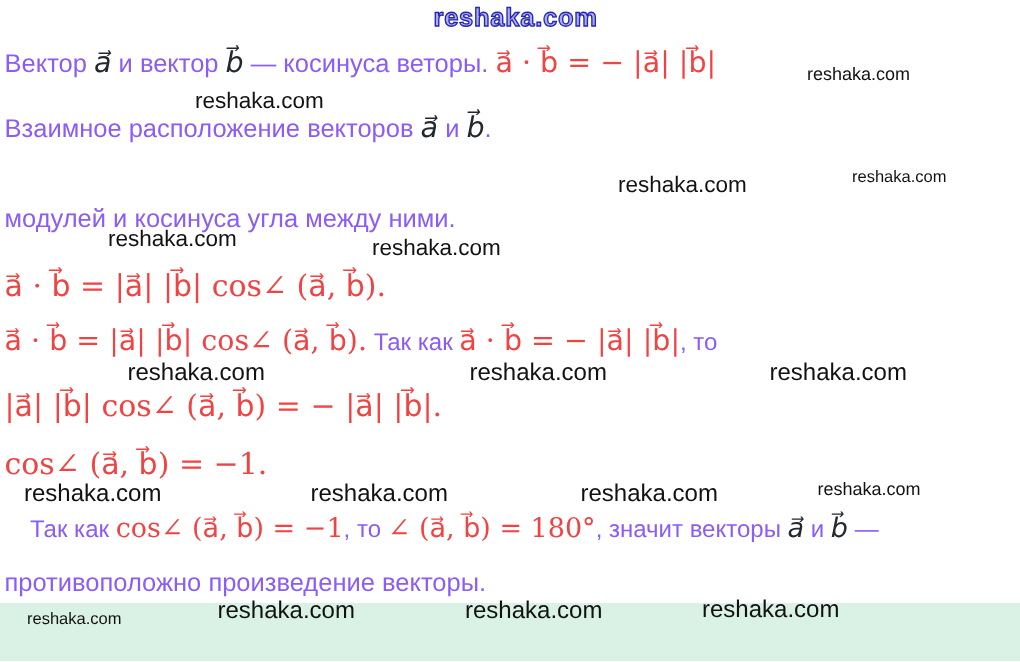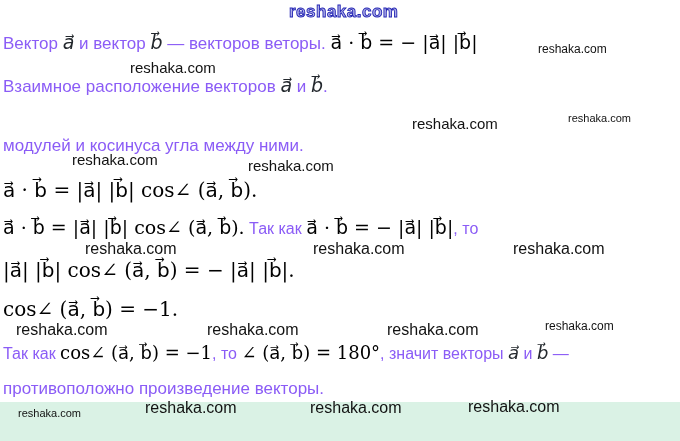--- a/index.html
+++ b/index.html
@@ -2,21 +2,21 @@
 <html><head>
 <meta charset="utf-8">
 <style>
   html,body { margin:0; padding:0; background:#ffffff; }
   .page {
     position:relative; width:680px; height:441px; background:#ffffff;
     overflow:hidden; font-family:"Liberation Sans", sans-serif;
   }
   .line { position:absolute; white-space:nowrap; }
   .t { font-size:17px; color:#8b5cf6; }
-  .m { font-family:"DejaVu Serif","DejaVu Sans",serif; color:#000000; font-size:inherit; }
+  .m { font-family:"DejaVu Serif","DejaVu Sans",serif; color:#ef4444; font-size:inherit; }
   .v { font-family:"DejaVu Serif","DejaVu Sans",serif; font-style:italic; color:#23282d; font-size:inherit; }
   .wm {
     position:absolute; font-size:16px; color:#121212; white-space:nowrap;
     font-family:"Liberation Sans", sans-serif;
   }
   .wm-sm { font-size:12px; }
   .wm-xs { font-size:11px; }
   .wm-blue {
     font-size:17px; font-weight:700; letter-spacing:0.5px;
     color:#aeaee6; -webkit-text-stroke:0.9px #2526b4;
@@ -39,21 +39,21 @@
   <div class="wm" style="left:248px; top:157px; font-size:15px;">reshaka.com</div>
   <div class="wm" style="left:85px;  top:240px;">reshaka.com</div>
   <div class="wm" style="left:313px; top:240px;">reshaka.com</div>
   <div class="wm" style="left:513px; top:240px;">reshaka.com</div>
   <div class="wm" style="left:16px;  top:321px;">reshaka.com</div>
   <div class="wm" style="left:207px; top:321px;">reshaka.com</div>
   <div class="wm" style="left:387px; top:321px;">reshaka.com</div>
   <div class="wm wm-sm" style="left:545px; top:319px;">reshaka.com</div>
 
   <div class="line" style="left:3px; top:31px;">
-    <span class="t">Вектор </span><span class="v" style="font-size:19px;">a⃗</span><span class="t"> и вектор </span><span class="v" style="font-size:19px;">b⃗</span><span class="t"> — векторов веторы. </span><span class="m" style="font-size:19px;">a⃗ · b⃗ = − |a⃗| |b⃗|</span>
+    <span class="t">Вектор </span><span class="v" style="font-size:19px;">a⃗</span><span class="t"> и вектор </span><span class="v" style="font-size:19px;">b⃗</span><span class="t"> — косинуса веторы. </span><span class="m" style="font-size:19px;">a⃗ · b⃗ = − |a⃗| |b⃗|</span>
   </div>
 
   <div class="line" style="left:3px; top:74px;">
     <span class="t">Взаимное расположение векторов </span><span class="v" style="font-size:19px;">a⃗</span><span class="t"> и </span><span class="v" style="font-size:19px;">b⃗</span><span class="t">.</span>
   </div>
 
 
   <div class="line" style="left:3px; top:136px;">
     <span class="t">модулей и косинуса угла между ними.</span>
   </div>
@@ -67,21 +67,21 @@
   </div>
 
   <div class="line" style="left:3px; top:258px; font-size:20px;">
     <span class="m">|a⃗| |b⃗| cos∠ (a⃗, b⃗) = − |a⃗| |b⃗|.</span>
   </div>
 
   <div class="line" style="left:3px; top:297px; font-size:20px;">
     <span class="m">cos∠ (a⃗, b⃗) = −1.</span>
   </div>
 
-  <div class="line" style="left:3px; top:342px; font-size:18px;">
+  <div class="line" style="left:20px; top:342px; font-size:18px;">
     <span class="t" style="font-size:16px;">Так как </span><span class="m">cos∠ (a⃗, b⃗) = −1</span><span class="t" style="font-size:16px;">, то </span><span class="m">∠ (a⃗, b⃗) = 180°</span><span class="t" style="font-size:16px;">, значит векторы </span><span class="v">a⃗</span><span class="t" style="font-size:16px;"> и </span><span class="v">b⃗</span><span class="t" style="font-size:16px;"> —</span>
   </div>
 
   <div class="line" style="left:3px; top:379px;">
     <span class="t">противоположно произведение векторы.</span>
   </div>
 
   <div class="band"></div>
 
   <div class="wm wm-xs" style="left:18px;  top:407px;">reshaka.com</div>

